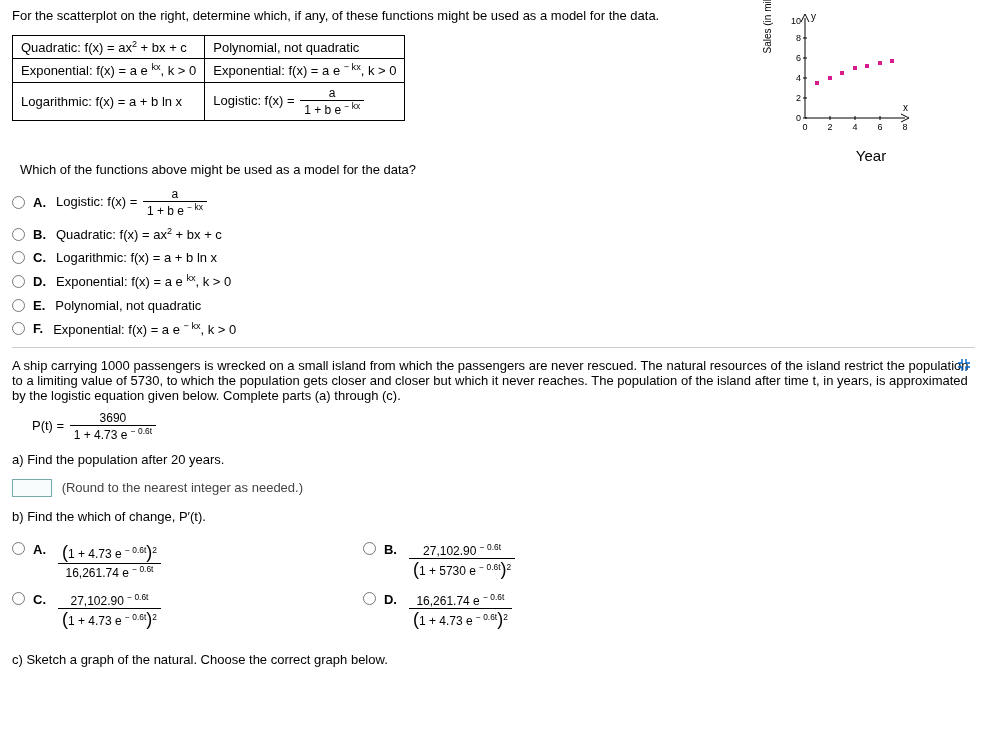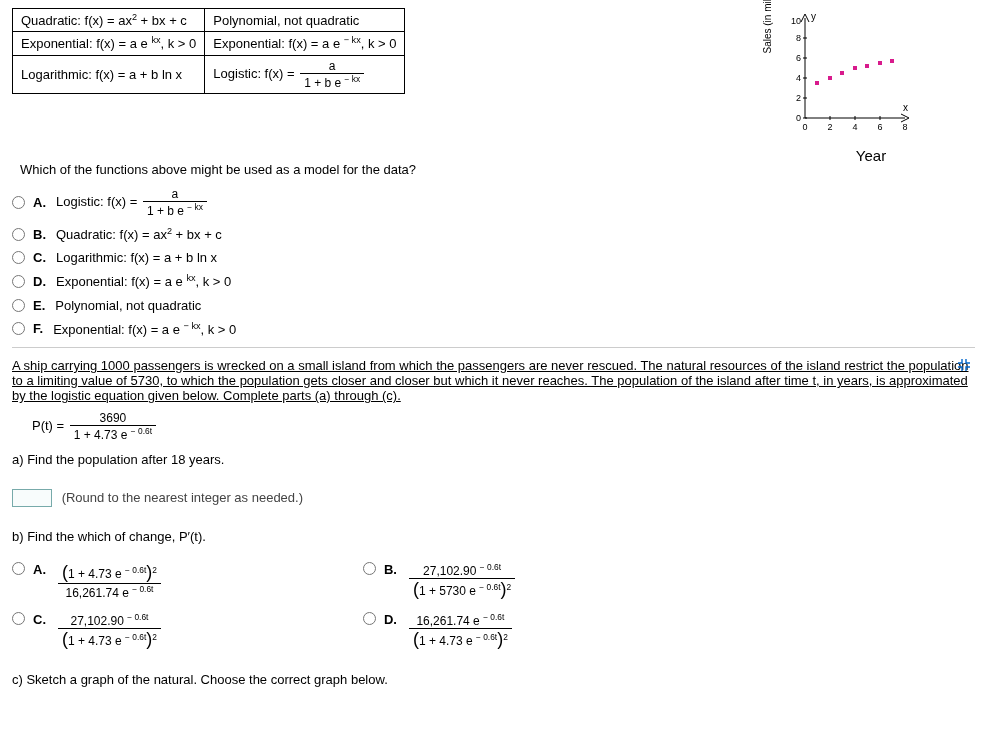--- a/index.html
+++ b/index.html
@@ -19,35 +19,36 @@
     .choice input[type=radio] { margin-right: 2px; }
     .choice-letter { font-weight: bold; margin-right: 4px; }
     
     
     .chart { position: relative; width: 160px; height: 140px; }
     .chart svg { overflow: visible; }
     .ylabel { position: absolute; left: -8px; top: 50%; transform: rotate(-90deg) translateX(30px); transform-origin: left; font-size: 10px; white-space: nowrap; }
     .xlabel { position: absolute; bottom: -16px; left: 60%; transform: translateX(-50%); font-size: 15px; }
     
     hr.divider { border: none; border-top: 1px solid #ccc; margin: 10px 0;}
-    .q2-prompt { margin-bottom: 6px; position: relative; text-decoration: underline; }
+    .q2-prompt { margin-bottom: 6px; position: relative; }
     .expand-icon { position: absolute; right: 4px; top: 0; cursor: pointer; }
     .eq-block { margin: 8px 0 6px 20px; }
     .part-label { margin: 10px 0 6px; }
     .input-fill { width: 40px; height: 18px; border: 1px solid #7aa; background: #f8fcfc; }
     .hint { color: #444; margin-left: 6px; }
     .choices-2col { display: flex; gap: 200px; }
     .choices-col .choice { align-items: flex-start; margin: 12px 0; }
     .paren { font-size: 18px; }
   </style>
 </head>
 <body>
 
 <div class="content-row">
   <div class="left-col">
+    <div class="q1-prompt">For the scatterplot on the right, determine which, if any, of these functions might be used as a model for the data.</div>
 
     <table class="func-table">
       <tbody>
           <tr>
         <td>
           <span>Quadratic: f(x) = ax</span><span class="sup">2</span><span> + bx + c</span>
         </td>
         <td>Polynomial, not quadratic</td>
       </tr>
       <tr>
@@ -179,22 +180,22 @@
 </div>
 
 <div class="eq-block">
   <span>P(t) = </span>
   <span class="frac">
     <span class="num">3690</span>
     <span class="den"><span>1 + 4.73 e </span><span class="sup">− 0.6t</span></span>
   </span>
 </div>
 
-<div class="part-label">a) Find the population after 18 years.</div>
-<div style="margin:22px 0;">
+<div class="part-label">a) Find the population after 20 years.</div>
+<div style="margin:12px 0;">
   <input class="input-fill" type="text" style="">
   <span class="hint">(Round to the nearest integer as needed.)</span>
 </div>
 
 <div class="part-label">b) Find the which of change, P′(t).</div>
 
 <div class="choices-2col">
   <div class="choices-col">
     <div class="choice">
       <input type="radio" name="q2b" style="">

